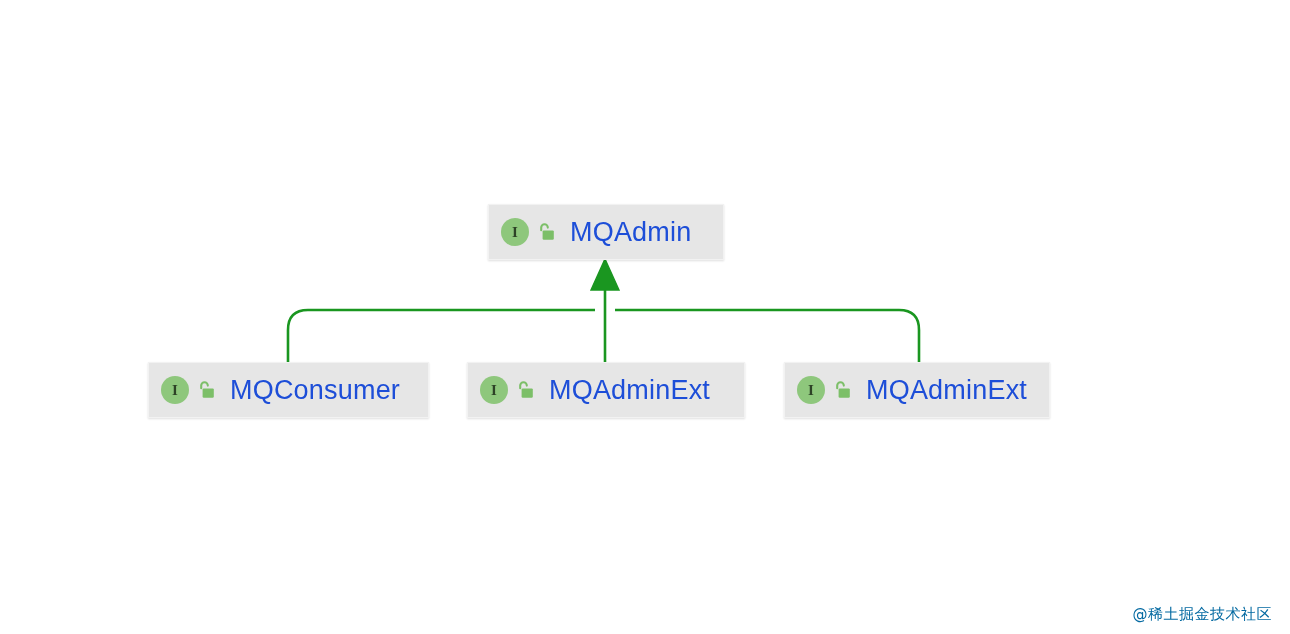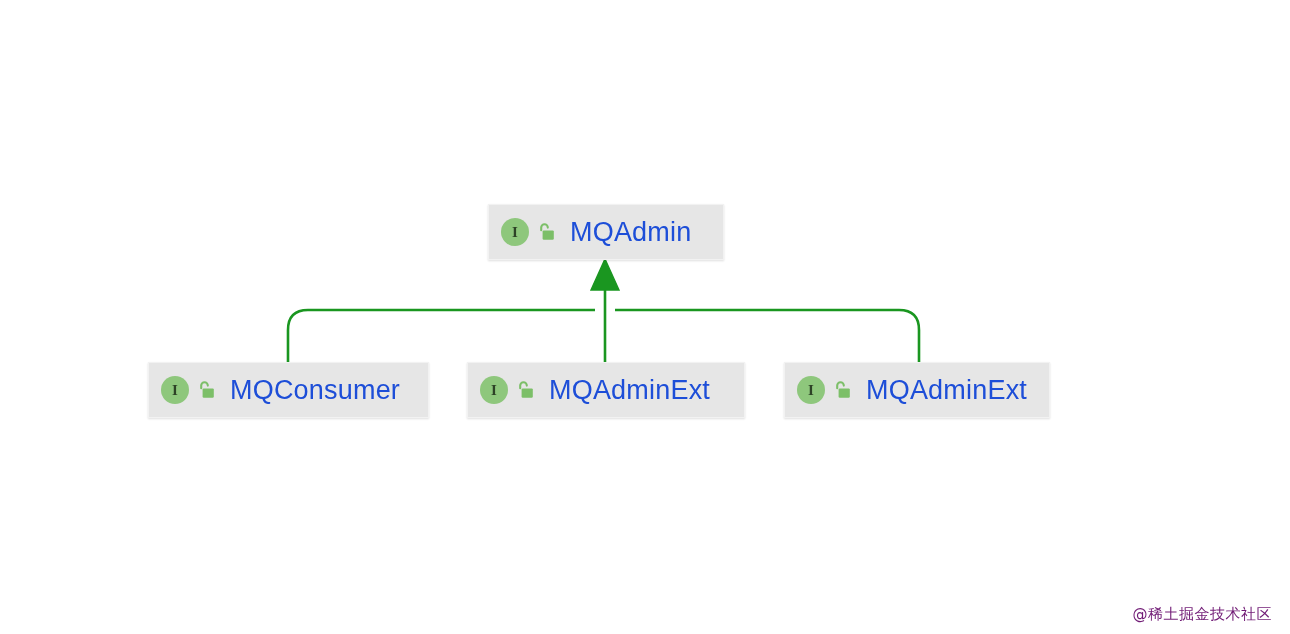--- a/index.html
+++ b/index.html
@@ -92,21 +92,21 @@
   #node-mqadminext  { left: 467px; top: 362px; width: 278px; }
   #node-mqproducer  { left: 784px; top: 362px; width: 266px; }
 
   
   #watermark {
     position: absolute;
     right: 18px;
     bottom: 10px;
     font-family: "DejaVu Sans", sans-serif;
     font-size: 15px;
-    color: #701a75;
+    color: #0369a1;
     letter-spacing: 0.5px;
     white-space: nowrap;
     user-select: none;
   }
 </style>
 </head>
 <body>
 
 <div id="canvas">
 

